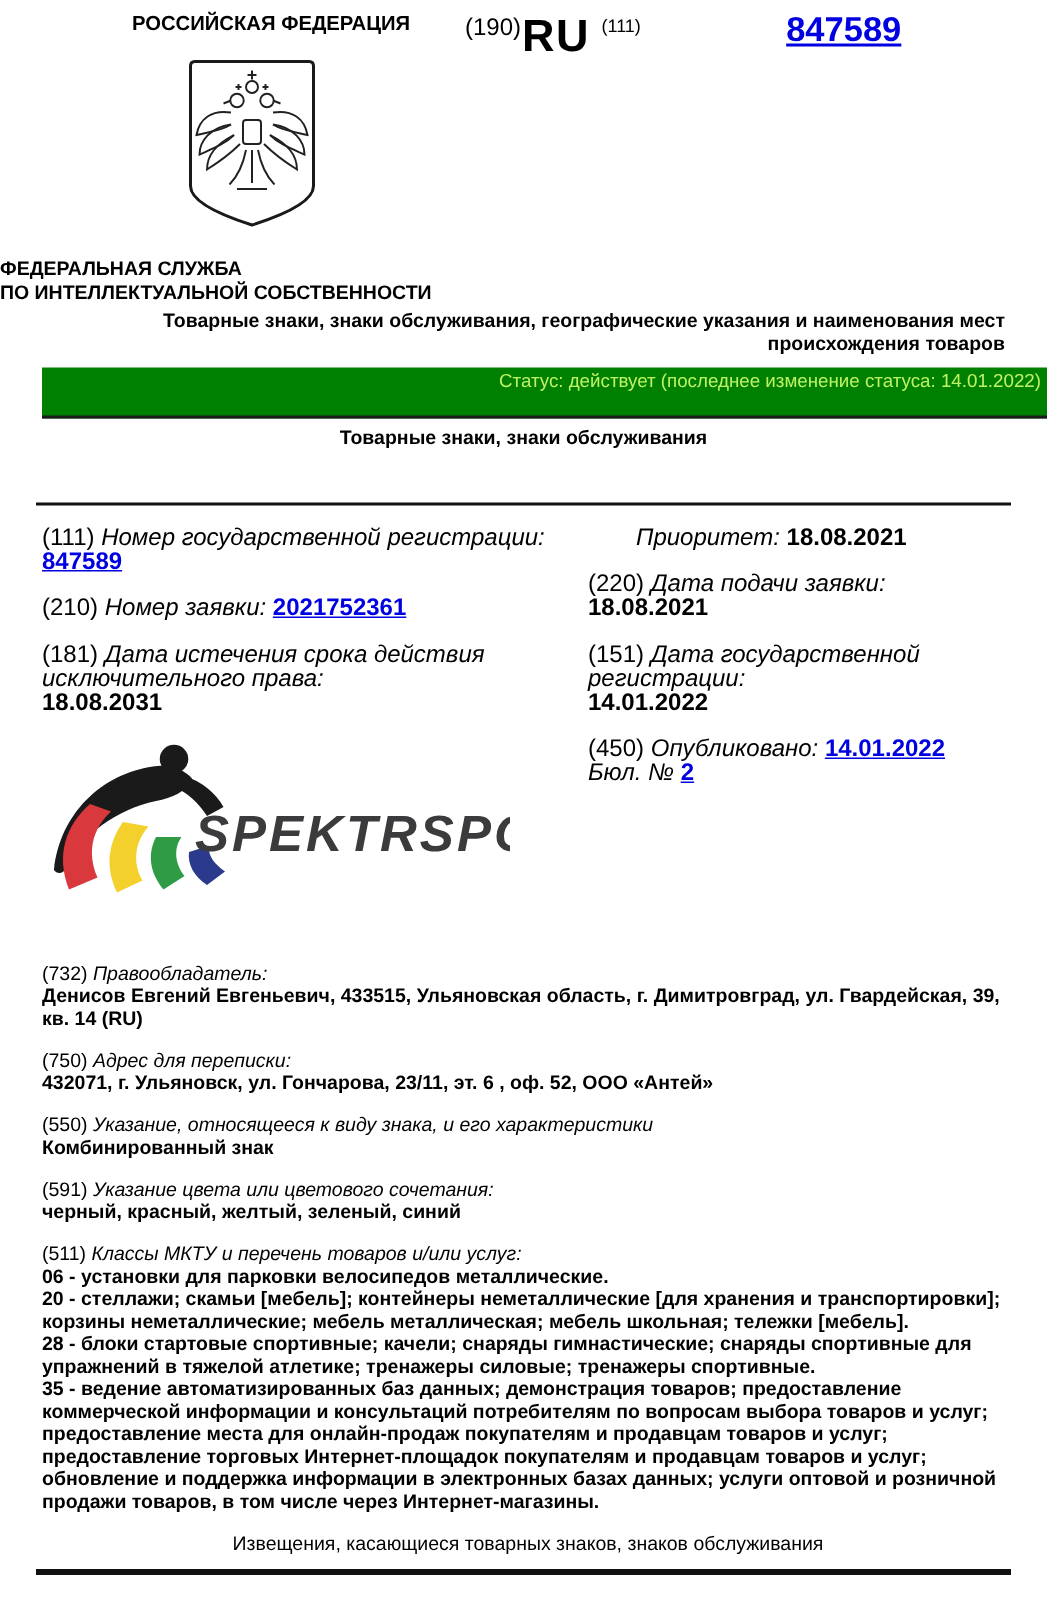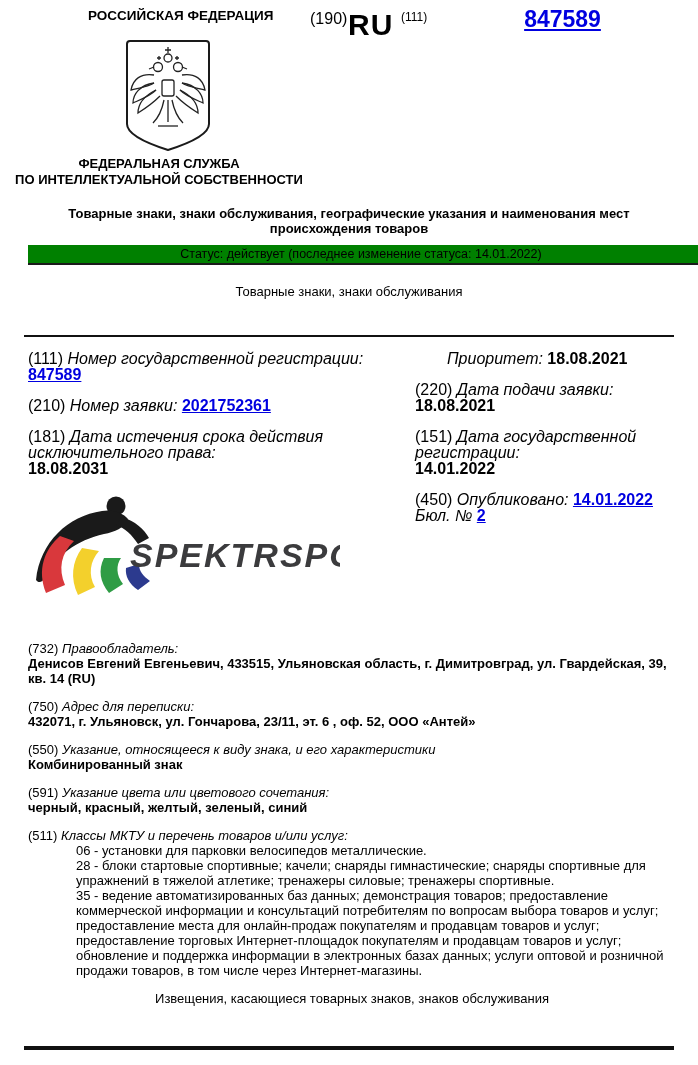--- a/index.html
+++ b/index.html
@@ -12,49 +12,49 @@
   }
   
   .country { position:absolute; left:88px; top:8px; font-weight:bold; font-size:13.5px;text-align:right; }
   .code-190 { position:absolute; left:310px; top:10px; font-size:16px; }
   .ru-code { position:absolute; left:348px; top:8px; font-weight:bold; font-size:30px; letter-spacing:1px; }
   .code-111 { position:absolute; left:401px; top:10px; font-size:12px; }
   .reg-number { position:absolute; left:500px; top:6px; width:125px; text-align:center;
     font-weight:bold; font-size:23px; color:#0000e0; text-decoration:underline; }
   a.doc-link { color:#0000e0; text-decoration:underline; font-weight:bold; }
   .coat { position:absolute; left:124px; top:38px; }
-  .agency { position:absolute; left:0; top:156px; width:318px; text-align:center;
+  .agency { position:absolute; left:0; top:171px; width:318px; 
     font-weight:bold; font-size:13px; line-height:16px; }
-  .doc-category { position:absolute; left:28px; top:206px; width:642px; text-align:center;
+  .doc-category { position:absolute; left:28px; top:206px; width:642px; text-align:right;
     font-weight:bold; font-size:13px; line-height:15px; }
-  .status-bar { position:absolute; left:28px; top:245px; right:0; height:20px;
+  .status-bar { position:absolute; left:28px; top:245px; right:0; height:34px;
     background:#008000; border-bottom:2px solid #1b1b1b;
-    color:#000000; font-size:12.5px; text-align:center; padding:2px 4px 0 0; }
+    color:#bef264; font-size:12.5px; text-align:right; padding:2px 4px 0 0; }
   .section-title { position:absolute; left:28px; top:284px; width:642px; text-align:center;
-    font-weight:normal; font-size:13px; }
+    font-weight:bold; font-size:13px; }
   .hr-top { position:absolute; left:24px; top:335px; width:650px; height:2px; background:#111; }
   
   .col { position:absolute; top:351px; line-height:16px; font-size:16px; }
   .col-left { left:28px; width:388px; }
-  .col-right { left:415px; width:278px; }
+  .col-right { left:392px; width:278px; }
   .field-row { margin-bottom:15px; }
   .field-row .lbl { font-style:italic; }
   .field-row .val { font-weight:bold; }
   .val-block { display:block; font-weight:bold; }
   .indent { padding-left:32px; }
   
   .mark-section { position:absolute; left:28px; top:484px; width:648px; }
   .mark-label .lbl { font-style:italic; }
   .mark-logo { margin:8px 0 0 2px; }
   
   .blocks { position:absolute; left:28px; top:641px; width:648px; line-height:15px; font-size:13px; }
   .block { margin-bottom:13px; }
   .block .lbl { font-style:italic; }
   .block .val { font-weight:bold; }
-  .classes-line { font-weight:normal;margin-left:48px; }
+  .classes-line { font-weight:bold; }
   .notices-title { text-align:center; font-weight:normal; margin-top:6px; }
   .hr-bottom { position:absolute; left:24px; top:1046px; width:650px; height:4px; background:#111; }
 </style>
 </head>
 <body>
 
 <div class="page">
 
   <div class="country">РОССИЙСКАЯ ФЕДЕРАЦИЯ</div>
   <div class="code-190">(190)</div>
@@ -192,20 +192,21 @@
       </div>
       <div class="val">черный, красный, желтый, зеленый, синий</div>
     </div>
 
     <div class="block">
       <div>
         <span class="code">(511)</span>
         <span class="lbl">Классы МКТУ и перечень товаров и/или услуг:</span>
       </div>
       <div class="classes-line">06 - установки для парковки велосипедов металлические.</div>
+      <div class="classes-line">20 - стеллажи; скамьи [мебель]; контейнеры неметаллические [для хранения и транспортировки]; корзины неметаллические; мебель металлическая; мебель школьная; тележки [мебель].</div>
       <div class="classes-line">28 - блоки стартовые спортивные; качели; снаряды гимнастические; снаряды спортивные для упражнений в тяжелой атлетике; тренажеры силовые; тренажеры спортивные.</div>
       <div class="classes-line">35 - ведение автоматизированных баз данных; демонстрация товаров; предоставление коммерческой информации и консультаций потребителям по вопросам выбора товаров и услуг; предоставление места для онлайн-продаж покупателям и продавцам товаров и услуг; предоставление торговых Интернет-площадок покупателям и продавцам товаров и услуг; обновление и поддержка информации в электронных базах данных; услуги оптовой и розничной продажи товаров, в том числе через Интернет-магазины.</div>
     </div>
 
     <div class="notices-title">Извещения, касающиеся товарных знаков, знаков обслуживания</div>
   </div>
 
   <div class="hr-bottom"></div>
 </div>
 

